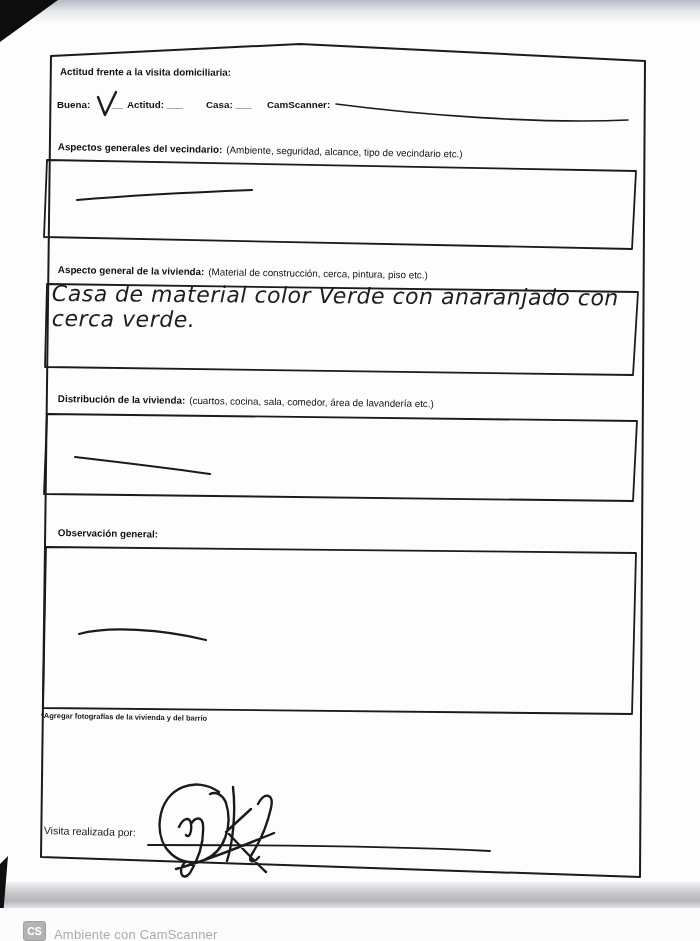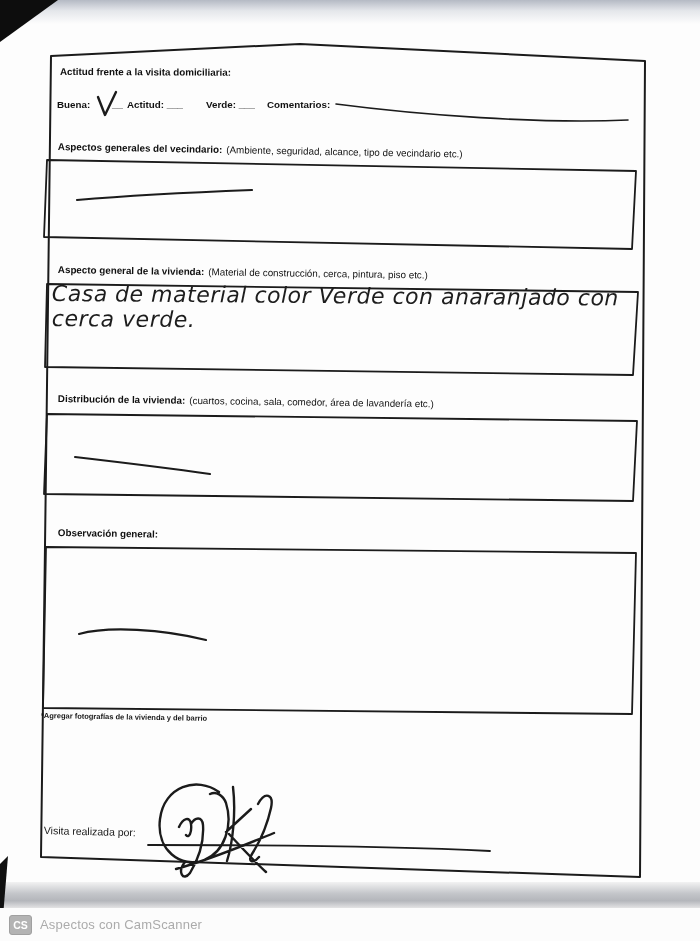--- a/index.html
+++ b/index.html
@@ -28,21 +28,21 @@
         font:700 7.5px/1.2 "Liberation Sans", sans-serif;transform-origin:left top;}
   .visitedby{position:absolute;z-index:3;white-space:nowrap;color:#161616;
         font:400 10.5px/1.2 "Liberation Sans", sans-serif;transform-origin:left top;}
 
   
   .opt{position:absolute;top:99px;z-index:3;white-space:nowrap;color:#111;
        font:700 9.8px/1.25 "Liberation Sans", sans-serif;}
 
   
   #cam-bar{position:absolute;left:0;top:908px;width:700px;height:33px;z-index:5;
-       background:#fcfcfc;display:flex;align-items:center;gap:8px;padding-left:9px;box-sizing:border-box;}
+       background:#fcfcfc;display:flex;align-items:flex-end;gap:8px;padding-left:23px;box-sizing:border-box;}
   .cs-badge{width:21px;height:18px;border-radius:3px;background:#b3b3b3;border:1px solid #a0a0a0;
        color:#ffffff;font:700 10.5px/18px "Liberation Sans", sans-serif;text-align:center;}
   .cs-text{color:#ababab;font:400 13px/1 "Liberation Sans", sans-serif;letter-spacing:.2px;}
 </style>
 </head>
 <body>
 
 <div id="stage">
   <div id="photo">
 
@@ -75,22 +75,22 @@
                M 226,832 L 251,809
                M 229,834 C 241,847 254,861 266,872
                M 258,804 C 265,791 274,794 271,808 C 267,826 259,843 252,854 C 247,862 253,864 259,857
                M 176,869 C 212,859 247,844 274,833" stroke-width="2.4" stroke="#151515"></path>
     </svg>
 
     <div class="lbl" style="left:60px;top:66px;transform:rotate(.25deg);">Actitud frente a la visita domiciliaria:</div>
     <span class="opt" style="left:57px;text-align:right;">Buena:</span>
     <span class="opt" style="left:112px;text-align:center;">__</span>
     <span class="opt" style="left:127px;">Actitud: ___</span>
-    <span class="opt" style="left:206px;">Verde: ___</span>
-    <span class="opt" style="left:267px;">Comentarios:</span>
+    <span class="opt" style="left:206px;">Casa: ___</span>
+    <span class="opt" style="left:267px;">CamScanner:</span>
 
     <div class="lbl" style="left:58px;top:141px;transform:rotate(1.05deg);">
       <span>Aspectos generales del vecindario:</span><span class="hint">(Ambiente, seguridad, alcance, tipo de vecindario etc.)</span>
     </div>
 
     <div class="lbl" style="left:58px;top:264px;transform:rotate(.85deg);">
       <span>Aspecto general de la vivienda:</span><span class="hint">(Material de construcción, cerca, pintura, piso etc.)</span>
     </div>
     <div class="hand" style="left:52px;top:281px;transform:rotate(.45deg);">Casa de material color Verde con anaranjado con</div>
     <div class="hand" style="left:52px;top:306px;transform:rotate(.45deg);">cerca verde.</div>
@@ -106,15 +106,15 @@
     <div class="footnote" style="left:41px;top:711px;transform:rotate(1deg);">*Agregar fotografías de la vivienda y del barrio</div>
 
     <div class="visitedby" style="left:44px;top:824px;transform:rotate(1.4deg);">Visita realizada por:</div>
 
     <div class="corner-tl"></div>
     <div class="corner-bl"></div>
   </div>
 
   <div id="cam-bar">
     <span class="cs-badge">CS</span>
-    <span class="cs-text">Aspectos con CamScanner</span>
+    <span class="cs-text">Ambiente con CamScanner</span>
   </div>
 </div>
 
 </body></html>

